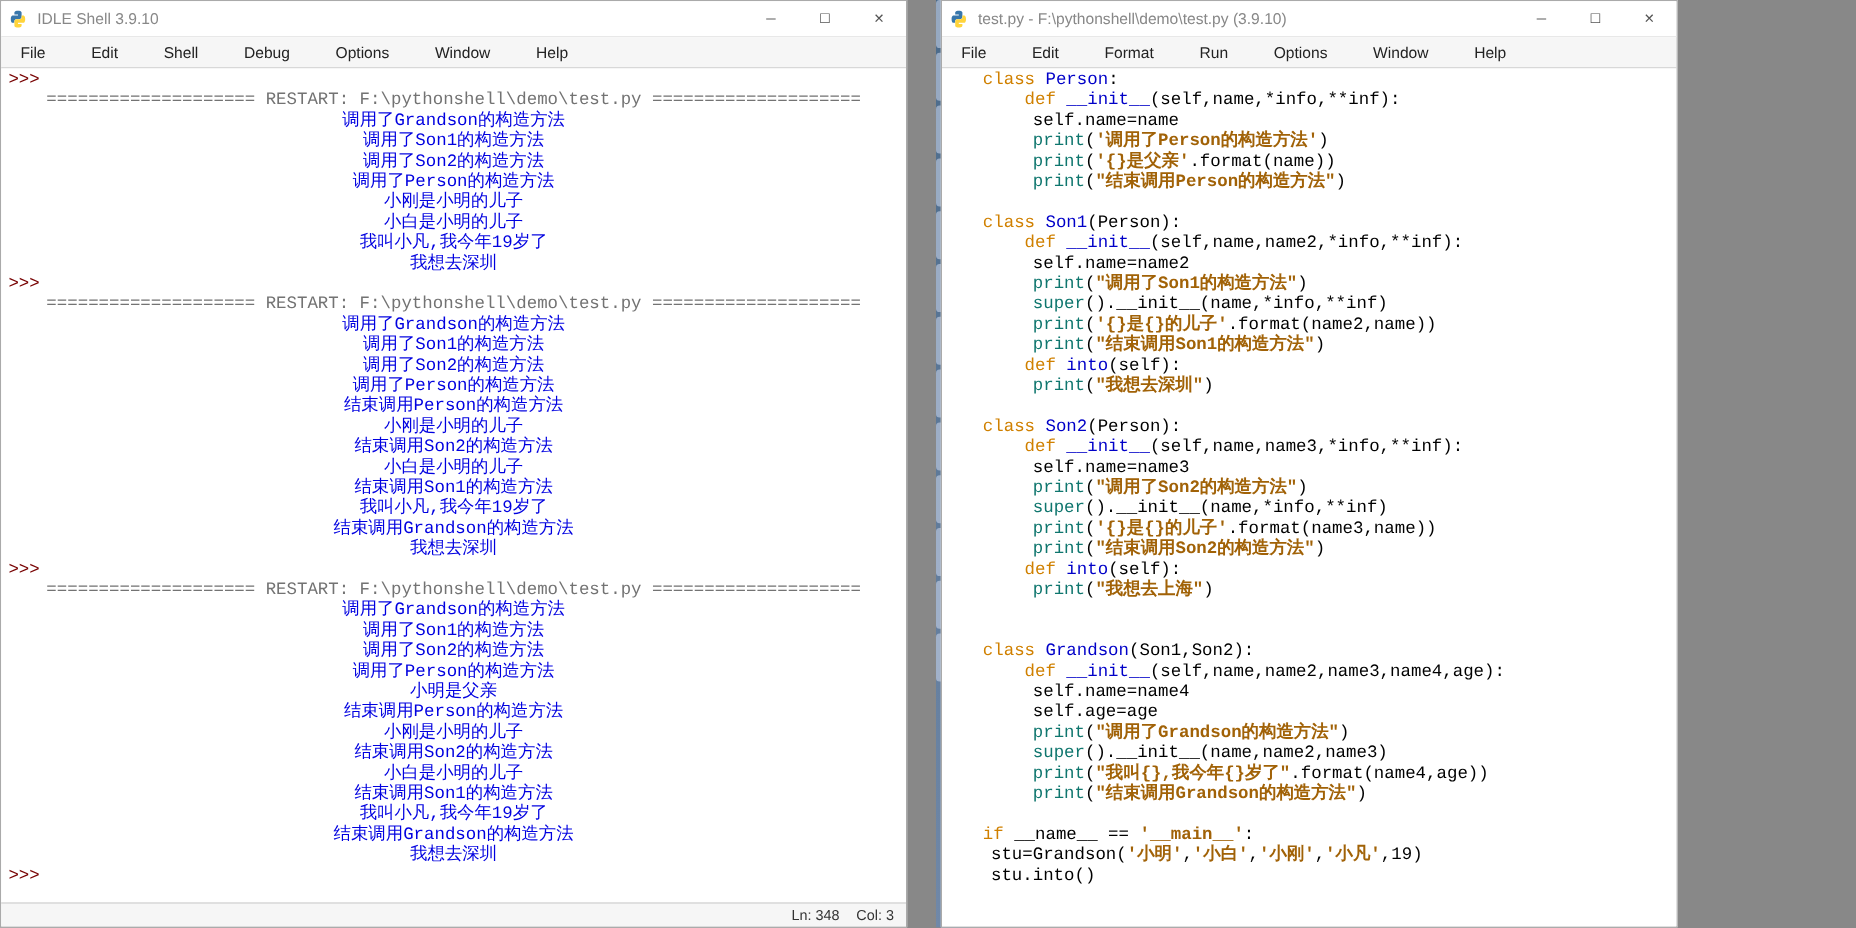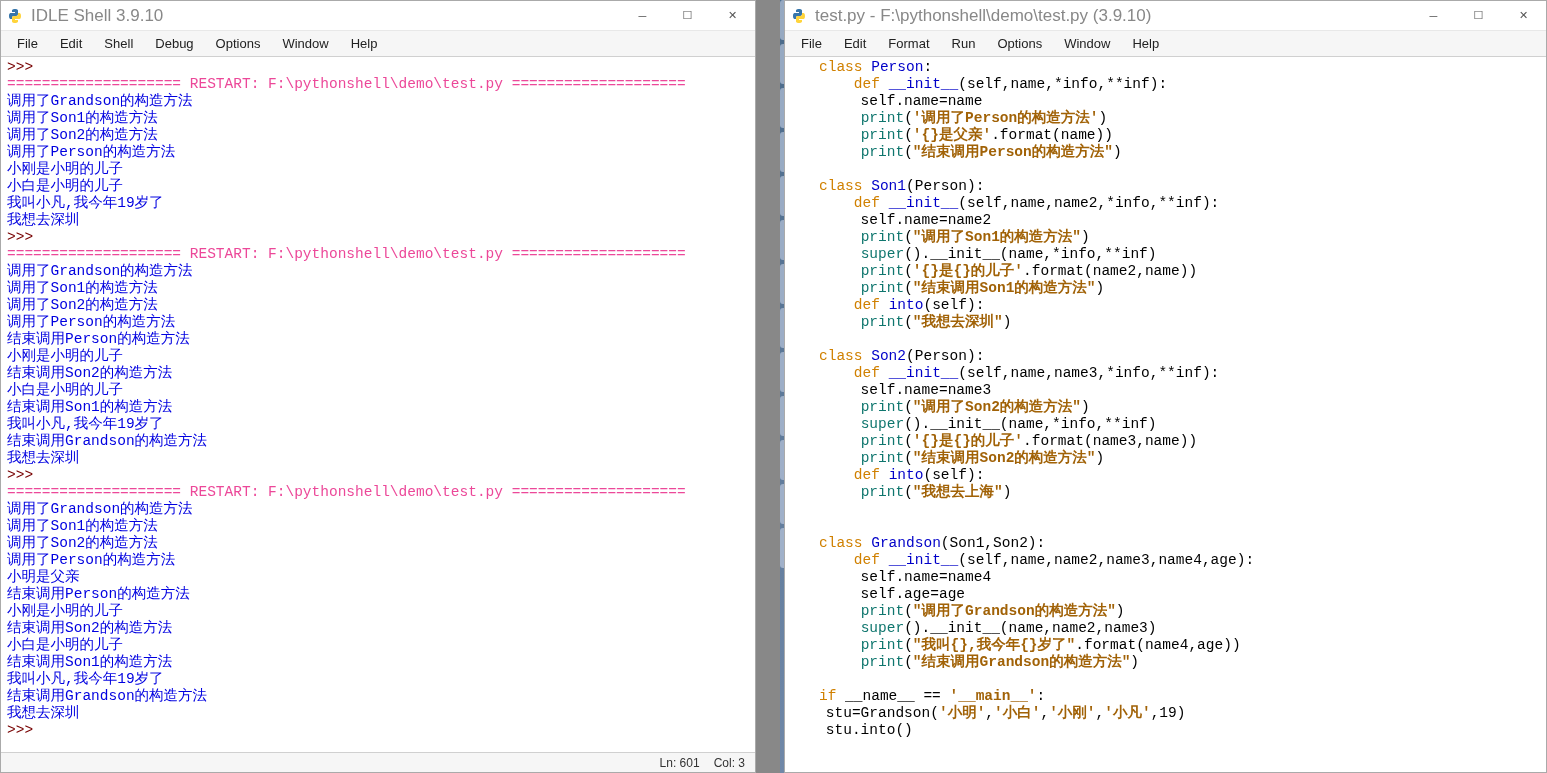--- a/index.html
+++ b/index.html
@@ -1,31 +1,31 @@
 <!DOCTYPE html>
 <html><head>
 <meta charset="utf-8">
 <style>
 * { margin: 0; padding: 0; box-sizing: border-box; }
 body { font-family: "Segoe UI", Arial, sans-serif; font-size: 13px; background: #888; overflow: hidden; width: 1547px; height: 773px; position: relative; }
 .window { position: absolute; background: #fff; border: 1px solid #aaa; display: flex; flex-direction: column; }
 .window.left { left: 0; top: 0; width: 756px; height: 773px; }
-.window.right { left: 784px; top: 0; width: 763px; height: 773px; }
+.window.right { left: 784px; top: 0; width: 614px; height: 773px; }
 .titlebar { height: 30px; background: #fff; display: flex; align-items: center; padding-left: 6px; border-bottom: 1px solid #e8e8e8; }
 .app-icon { width: 16px; height: 16px; margin-right: 8px; display: inline-block; }
-.title-text { color: #888; font-size: 17px; flex: 1; }
+.title-text { color: #888; font-size: 13px; flex: 1; }
 .winbtns { display: flex; }
 .winbtn { width: 45px; height: 30px; display: flex; align-items: center; justify-content: center; color: #555; font-size: 11px; cursor: pointer; }
-.menubar { height: 26px; display: flex; align-items: center; padding: 0 6px; gap: 2px; background: #f6f6f6; border-bottom: 1px solid #d0d0d0; }
+.menubar { height: 26px; display: flex; align-items: center; padding: 0 6px; gap: 18px; background: #f6f6f6; border-bottom: 1px solid #d0d0d0; }
 .menu-item { padding: 3px 10px; font-size: 13px; color: #222; cursor: pointer; }
 .code-area { flex: 1; overflow: auto; padding: 2px 6px; font-family: "Courier New", monospace; font-size: 14.5px; line-height: 17px; white-space: pre; background: #fff; }
 .statusbar { height: 20px; border-top: 1px solid #d0d0d0; background: #f6f6f6; display: flex; justify-content: flex-end; align-items: center; padding: 0 10px; font-size: 12px; color: #333; gap: 14px; }
 .prompt { color: #770000; }
-.banner { color: #ec4899; }
-.output { color: #0000e0; }
+.banner { color: #737373; text-align: center; }
+.output { color: #0000e0; text-align: center; }
 .kw { color: #d08000; margin-left: 28px; }
 .cls { color: #0000c8; }
 .fn { color: #0000c8; }
 .str { color: #a16207; font-weight: bold; }
 .builtin { color: #0f766e; }
 .plain { color: #000; }
 .desktop-gap { position: absolute; left: 780px; top: 0; width: 28px; height: 773px; background: linear-gradient(#4a6a8a,#7088a8); }
 .gap-icon { width: 28px; height: 40px; margin-bottom: 4px; background: rgba(200,210,230,0.6); border-radius: 3px; display: flex; align-items: flex-end; justify-content: center; font-size: 8px; color: #333; overflow: hidden; }
 </style>
 </head>
@@ -66,21 +66,21 @@
       <div class="menu-item">File</div>
       <div class="menu-item">Edit</div>
       <div class="menu-item">Shell</div>
       <div class="menu-item">Debug</div>
       <div class="menu-item">Options</div>
       <div class="menu-item">Window</div>
       <div class="menu-item">Help</div>
     </div>
   <div class="code-area" id="shell-content"><div class="prompt">&gt;&gt;&gt;</div><div class="banner">==================== RESTART: F:\pythonshell\demo\test.py ====================</div><div class="output">调用了Grandson的构造方法</div><div class="output">调用了Son1的构造方法</div><div class="output">调用了Son2的构造方法</div><div class="output">调用了Person的构造方法</div><div class="output">小刚是小明的儿子</div><div class="output">小白是小明的儿子</div><div class="output">我叫小凡,我今年19岁了</div><div class="output">我想去深圳</div><div class="prompt">&gt;&gt;&gt;</div><div class="banner">==================== RESTART: F:\pythonshell\demo\test.py ====================</div><div class="output">调用了Grandson的构造方法</div><div class="output">调用了Son1的构造方法</div><div class="output">调用了Son2的构造方法</div><div class="output">调用了Person的构造方法</div><div class="output">结束调用Person的构造方法</div><div class="output">小刚是小明的儿子</div><div class="output">结束调用Son2的构造方法</div><div class="output">小白是小明的儿子</div><div class="output">结束调用Son1的构造方法</div><div class="output">我叫小凡,我今年19岁了</div><div class="output">结束调用Grandson的构造方法</div><div class="output">我想去深圳</div><div class="prompt">&gt;&gt;&gt;</div><div class="banner">==================== RESTART: F:\pythonshell\demo\test.py ====================</div><div class="output">调用了Grandson的构造方法</div><div class="output">调用了Son1的构造方法</div><div class="output">调用了Son2的构造方法</div><div class="output">调用了Person的构造方法</div><div class="output">小明是父亲</div><div class="output">结束调用Person的构造方法</div><div class="output">小刚是小明的儿子</div><div class="output">结束调用Son2的构造方法</div><div class="output">小白是小明的儿子</div><div class="output">结束调用Son1的构造方法</div><div class="output">我叫小凡,我今年19岁了</div><div class="output">结束调用Grandson的构造方法</div><div class="output">我想去深圳</div><div class="prompt">&gt;&gt;&gt;</div></div>
   <div class="statusbar">
-    <span>Ln: 601</span>
+    <span>Ln: 348</span>
     <span>Col: 3</span>
   </div>
 </div>
 
 <div class="window right">
   <div class="titlebar">
     <span class="app-icon">
       <svg viewBox="0 0 16 16">
           <path d="M8 1c-3 0-3 1.5-3 1.5v1.5h3v1H3.5S2 5 2 8s1.5 3 1.5 3H5V9.5S5 8 7 8h2s2 0 2-2V2.5S11 1 8 1z" fill="#3776ab"></path>
           <path d="M8 15c3 0 3-1.5 3-1.5V12H8v-1h4.5S14 11 14 8s-1.5-3-1.5-3H11v1.5S11 8 9 8H7s-2 0-2 2v3.5S5 15 8 15z" fill="#ffd43b"></path>

